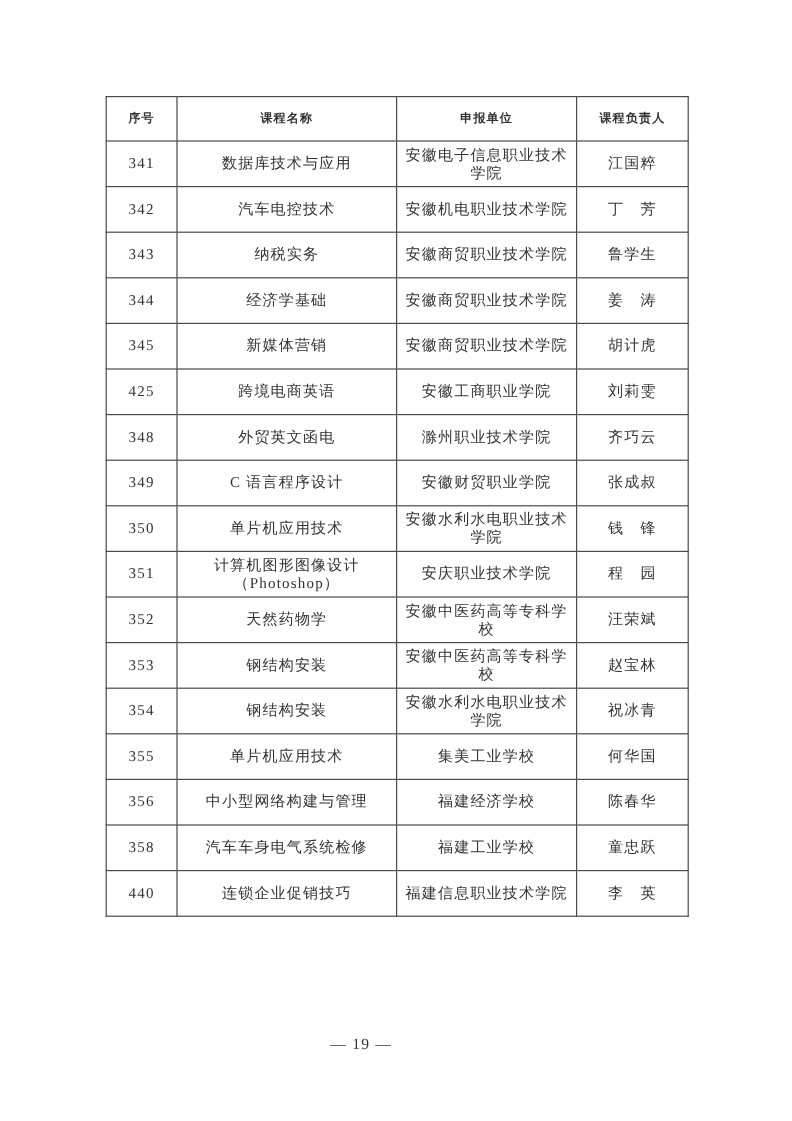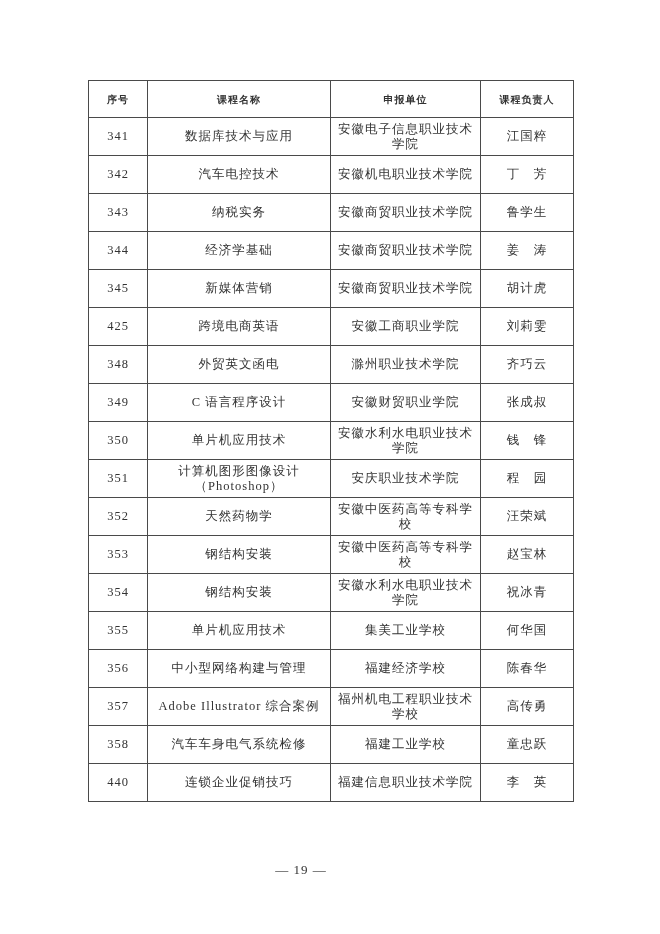--- a/index.html
+++ b/index.html
@@ -177,26 +177,20 @@
             <td class="cell-unit">集美工业学校</td>
             <td class="cell-leader">何华国</td>
           </tr>
           <tr>
             <td class="cell-serial">356</td>
             <td class="cell-course">中小型网络构建与管理</td>
             <td class="cell-unit">福建经济学校</td>
             <td class="cell-leader">陈春华</td>
           </tr>
           <tr>
-            <td class="cell-serial">357</td>
-            <td class="cell-course">Adobe Illustrator 综合案例</td>
-            <td class="cell-unit">福州机电工程职业技术学校</td>
-            <td class="cell-leader">高传勇</td>
-          </tr>
-          <tr>
             <td class="cell-serial">358</td>
             <td class="cell-course">汽车车身电气系统检修</td>
             <td class="cell-unit">福建工业学校</td>
             <td class="cell-leader">童忠跃</td>
           </tr>
           <tr>
             <td class="cell-serial">440</td>
             <td class="cell-course">连锁企业促销技巧</td>
             <td class="cell-unit">福建信息职业技术学院</td>
             <td class="cell-leader">李　英</td>

